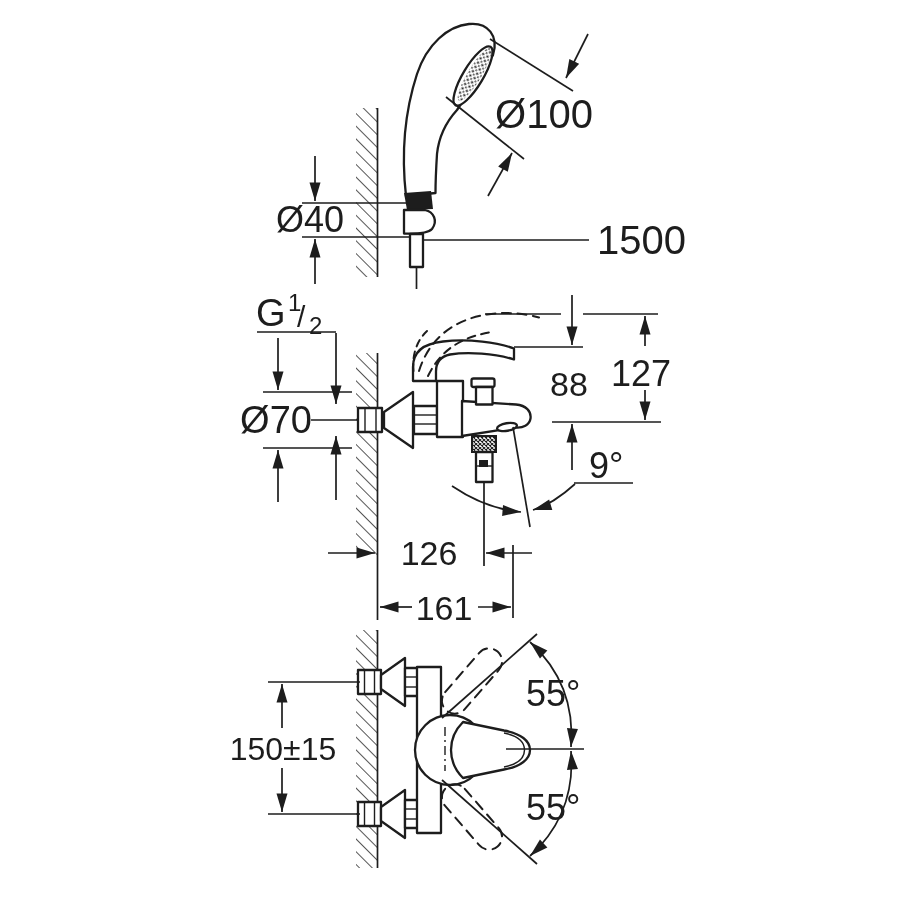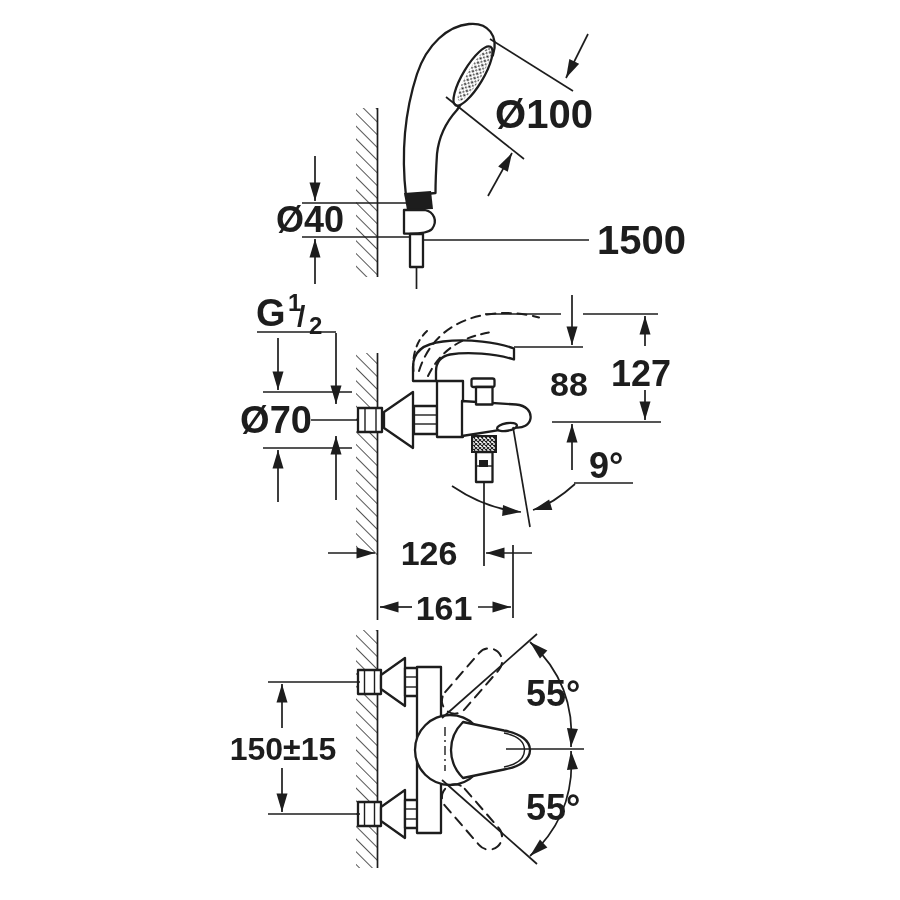--- a/index.html
+++ b/index.html
@@ -1,18 +1,18 @@
 <!DOCTYPE html>
 <html style="--line: #1d1d1d; --bg: #ffffff;"><head>
 <meta charset="utf-8">
 <style>
   :root{ --line:#1d1d1d; --bg:#ffffff; }
   html,body{ margin:0; padding:0; }
   body{ width:900px; height:900px; background:var(--bg); font-family:"Liberation Sans", sans-serif; }
-  #stage{ position:relative; width:800px; height:900px;font-weight:bold; }
+  #stage{ position:relative; width:800px; height:900px; }
   svg{ display:block; color:var(--line); }
   .part{ fill:#fff; stroke:currentColor; stroke-width:2.3; stroke-linejoin:round; stroke-linecap:round; }
   .solid{ fill:currentColor; stroke:none; }
   .dim{ fill:none; stroke:currentColor; stroke-width:1.7; stroke-linecap:butt; }
   .thin{ fill:none; stroke:currentColor; stroke-width:1.4; }
   .dash{ fill:none; stroke:currentColor; stroke-width:2; stroke-linecap:round; }
   .lbl{ fill:currentColor; font-family:"Liberation Sans", sans-serif; }
   marker path{ fill:var(--line); }
 </style>
 </head>

